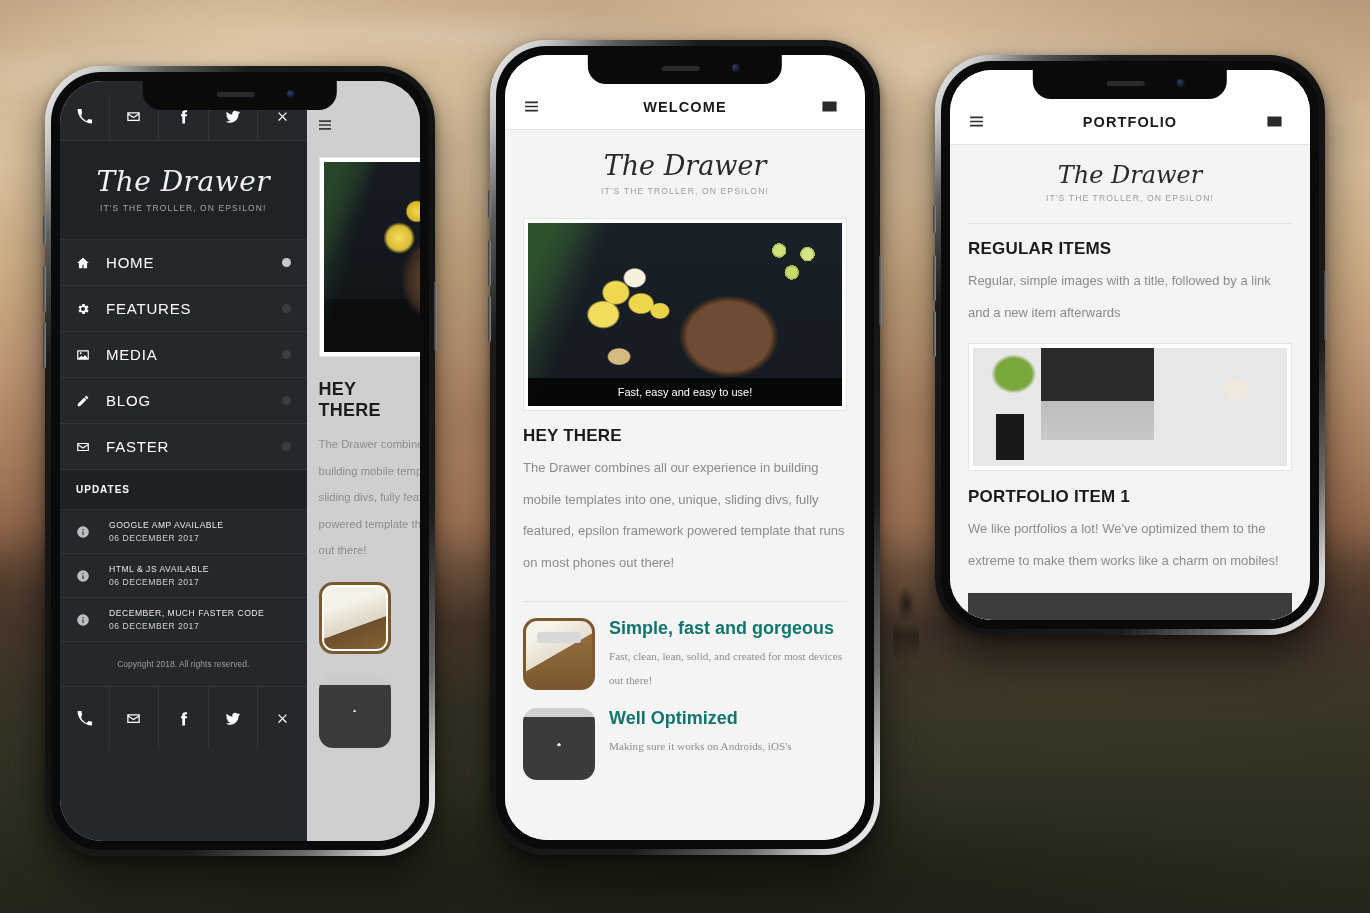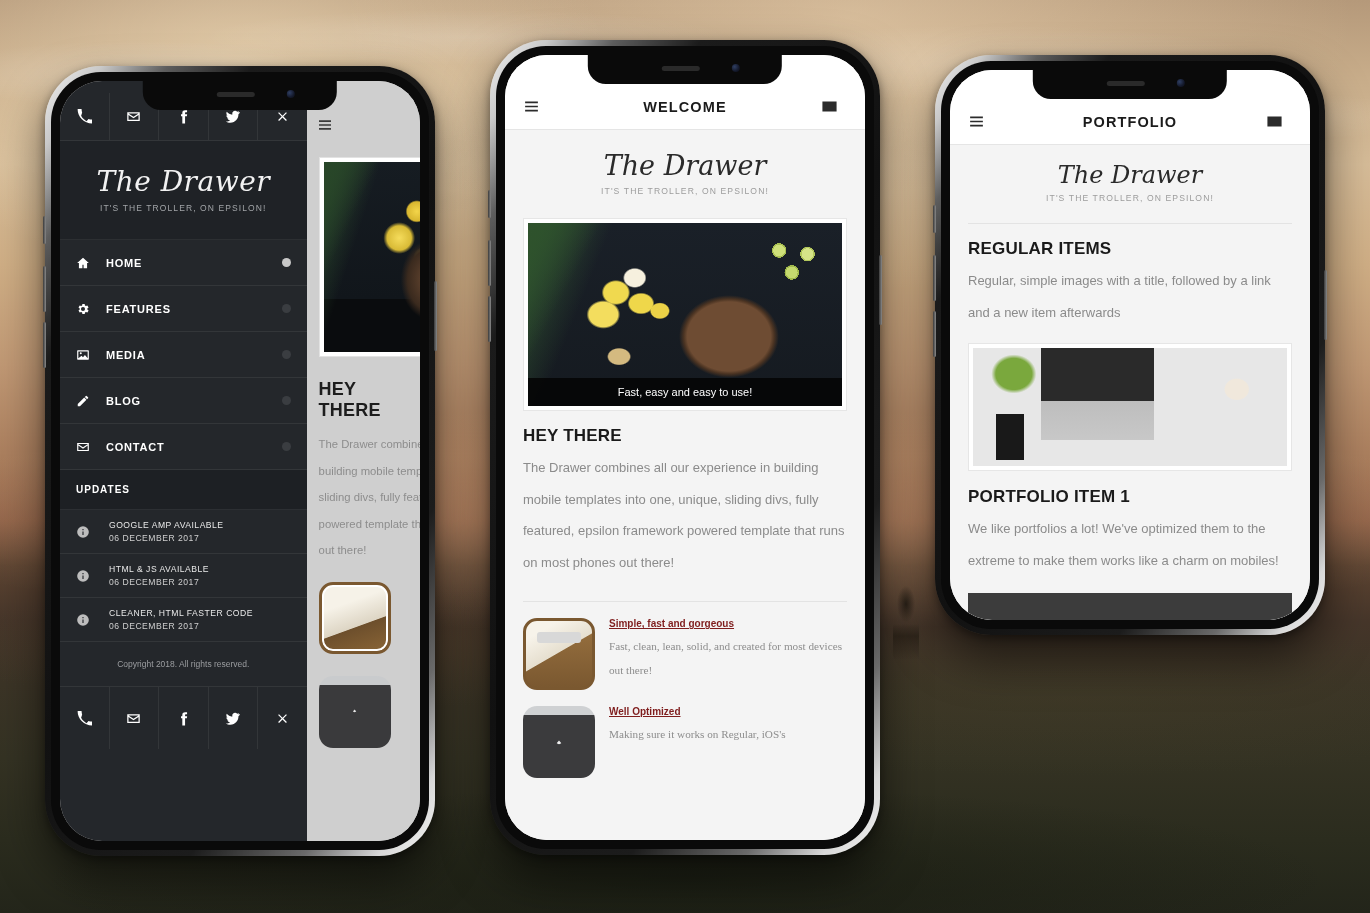--- a/index.html
+++ b/index.html
@@ -176,22 +176,22 @@
     padding: 0 16px;
     border-bottom: 1px solid rgba(255,255,255,.07);
     cursor: pointer;
   }
   .menu-item .mi-ico {
     width: 30px; display: flex; align-items: center; justify-content: flex-start;
   }
   .menu-item .mi-ico svg { width: 14px; height: 14px; fill: #fff; }
   .menu-item .mi-label {
     flex: 1;
-    font-size: 11px;
-    font-weight: bold;
+    font-size: 15px;
+    font-weight: normal;
     letter-spacing: .8px;
     color: #fff;
   }
   .menu-item .mi-dot {
     width: 9px; height: 9px; border-radius: 50%;
     background: #3a3d41;
   }
   .menu-item.active .mi-dot { background: #c8c8c8; }
 
   .updates-head {
@@ -406,21 +406,21 @@
     background: linear-gradient(to bottom,#cfd1d3 0 13%, #3b3b3d 13% 100%);
     position: relative;
   }
   .fico-phone::after {
     content:""; position:absolute; left:50%; top:60%;
     transform: translate(-50%,-50%);
     width:15px; height:18px; background:#ededed;
     clip-path: polygon(50% 2%, 66% 16%, 50% 22%, 34% 16%);
   }
   .feature .ftxt { flex: 1; }
-  .feature .ftitle { font-size: 10px; font-weight: bold; color: #7f1d1d; text-decoration: underline; }
+  .feature .ftitle { font-size: 18px; font-weight: bold; color: #0f766e; }
   .feature .fdesc { font-size: 11.2px; color: #8d8d8d; line-height: 2.1; margin-top: 6px; font-family: Liberation Serif, serif; }
 
   .readmore {
     display: block;
     margin: 16px 18px 0;
     background: #3c3c3c;
     color: #fff;
     text-align: center;
     font-size: 10.3px; font-weight: bold; letter-spacing: .9px;
     padding: 27px 0;
@@ -518,21 +518,21 @@
                 </span>
               <span class="mi-label">BLOG</span>
               <span class="mi-dot"></span>
             </div>
             <div class="menu-item">
               <span class="mi-ico">
                   <svg viewBox="0 0 24 24">
                     <path d="M2 5h20v14H2V5zm2 2v.3l8 5.2 8-5.2V7H4zm16 10V9.6l-8 5.2-8-5.2V17h16z"></path>
                   </svg>
                 </span>
-              <span class="mi-label">CONTACT</span>
+              <span class="mi-label">FASTER</span>
               <span class="mi-dot"></span>
             </div>
           </div>
 
           <div class="updates-head">UPDATES</div>
 
           <div class="update-item">
             <span class="ui-ico">
                 <svg viewBox="0 0 24 24">
                   <path d="M12 2a10 10 0 1 0 0 20 10 10 0 0 0 0-20zm1 15h-2v-6h2v6zm0-8h-2V7h2v2z"></path>
@@ -554,21 +554,21 @@
               <span class="ui-date" style="display:block">06 DECEMBER 2017</span>
             </span>
           </div>
           <div class="update-item">
             <span class="ui-ico">
                 <svg viewBox="0 0 24 24">
                   <path d="M12 2a10 10 0 1 0 0 20 10 10 0 0 0 0-20zm1 15h-2v-6h2v6zm0-8h-2V7h2v2z"></path>
                 </svg>
               </span>
             <span class="ui-txt">
-              <span class="ui-title" style="display:block">CLEANER, HTML FASTER CODE</span>
+              <span class="ui-title" style="display:block">DECEMBER, MUCH FASTER CODE</span>
               <span class="ui-date" style="display:block">06 DECEMBER 2017</span>
             </span>
           </div>
 
           <div class="copyright">Copyright 2018. All rights reserved.</div>
 
           <div class="social-bar bottom">
             <div class="sc">
               <svg viewBox="0 0 24 24">
                   <path d="M6.6 10.8c1.9 3.7 4.9 6.7 8.6 8.6l2.9-2.9c.4-.4.9-.5 1.3-.3 1.4.5 3 .7 4.6.7.7 0 1.2.6 1.2 1.2V22c0 .7-.6 1.2-1.2 1.2C11.6 23.2 1 12.6 1 .8 1 .1 1.6-.4 2.2-.4h4c.7 0 1.2.6 1.2 1.2 0 1.6.3 3.1.8 4.6.1.4 0 .9-.3 1.3l-1.3 4.1z"></path>
@@ -666,21 +666,21 @@
               <div class="ftxt">
                 <div class="ftitle">Simple, fast and gorgeous</div>
                 <div class="fdesc">Fast, clean, lean, solid, and created for most devices out there!</div>
               </div>
             </div>
 
             <div class="feature">
               <div class="fico fico-phone"></div>
               <div class="ftxt">
                 <div class="ftitle">Well Optimized</div>
-                <div class="fdesc">Making sure it works on Regular, iOS's</div>
+                <div class="fdesc">Making sure it works on Androids, iOS's</div>
               </div>
             </div>
           </div>
         </div>
       </div>
     </div>
   </div>
 
   <div class="phone" id="phone-right">
     <div class="side-btn" style="left:-2px;top:150px;height:28px;"></div>

